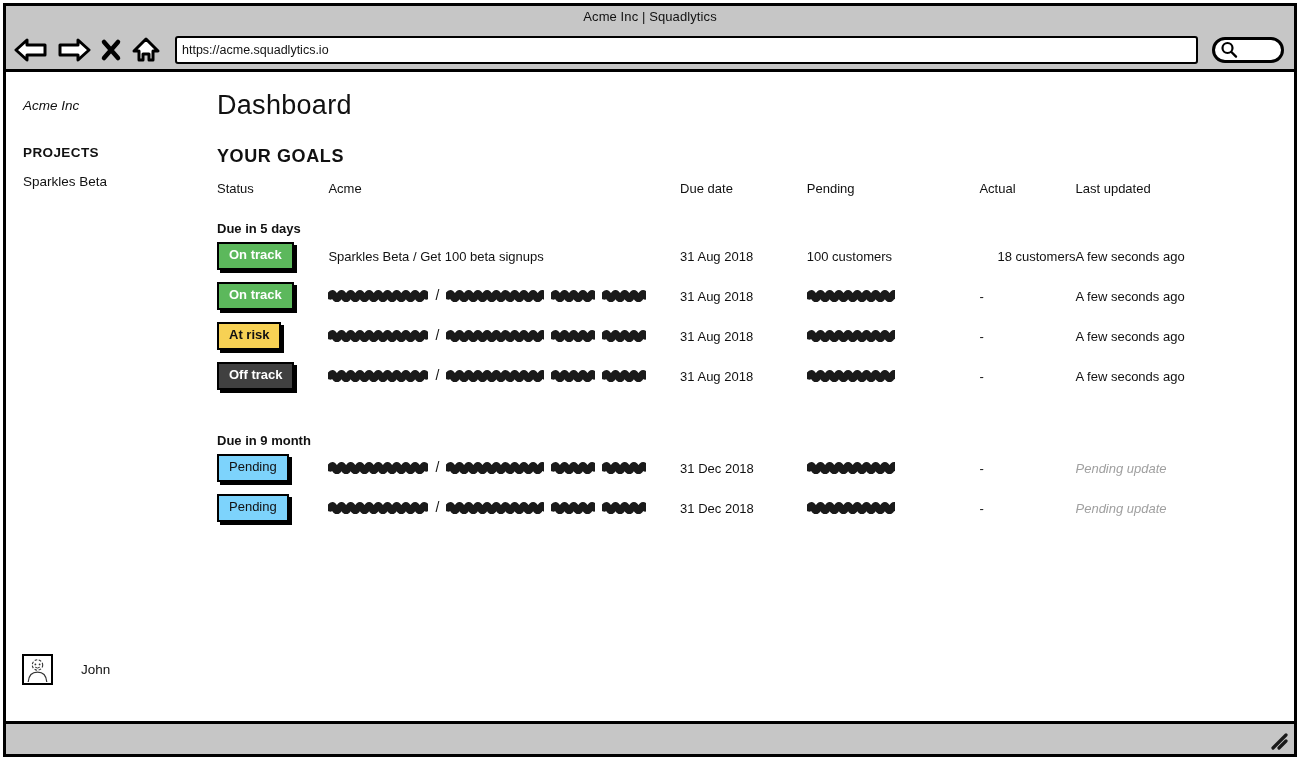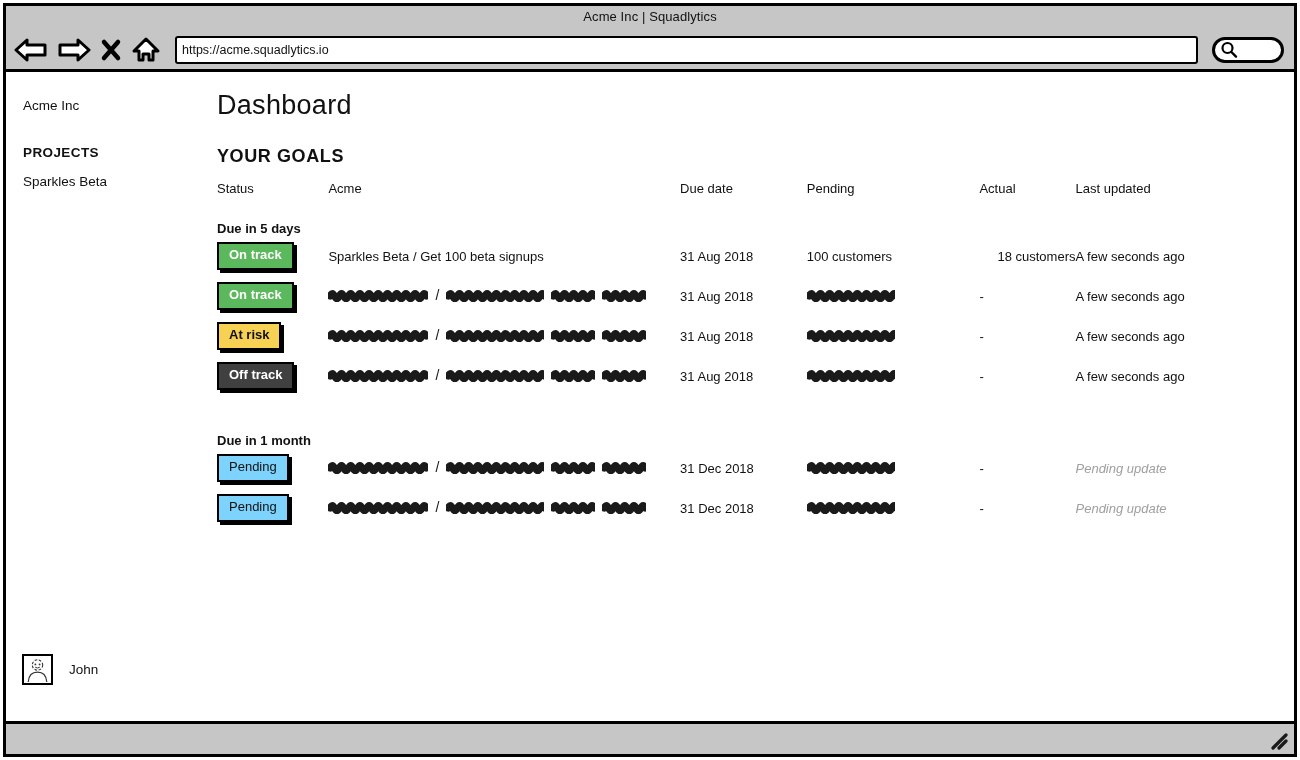--- a/index.html
+++ b/index.html
@@ -117,41 +117,42 @@
     width: 205px;
     flex: 0 0 auto;
     position: relative;
     padding-top: 26px;
     box-sizing: border-box;
   }
   .org-name {
     font-size: 13.5px;
     color: #111;
     margin: 0 0 0 17px;
+    font-style: italic;
   }
   .section-label {
     font-size: 13.5px;
     font-weight: bold;
     letter-spacing: 0.4px;
     color: #111;
     margin: 32px 0 0 17px;
   }
   .project-item {
     font-size: 13.5px;
     color: #111;
     margin: 14px 0 0 17px;
     cursor: pointer;
   }
   .user-chip {
     position: absolute;
     left: 16px;
     bottom: 36px;
     display: flex;
     align-items: center;
-    gap: 16px;
+    gap: 28px;
     cursor: pointer;
   }
   .avatar-box {
     width: 31px;
     height: 31px;
     border: 2px solid #000;
     background: #fff;
     box-sizing: border-box;
     line-height: 0;
   }
@@ -480,21 +481,21 @@
                   <span class="scribble"><svg width="88" height="16" viewBox="0 0 88 16">
                       <path d="M2,8 Q4.3,2.8 6.6,8.0 Q8.9,13.2 11.2,8.0 Q13.5,2.8 15.8,8.0 Q18.1,13.2 20.4,8.0 Q22.7,2.8 25.0,8.0 Q27.3,13.2 29.6,8.0 Q31.9,2.8 34.2,8.0 Q36.5,13.2 38.8,8.0 Q41.1,2.8 43.4,8.0 Q45.7,13.2 48.0,8.0 Q50.3,2.8 52.6,8.0 Q54.9,13.2 57.2,8.0 Q59.5,2.8 61.8,8.0 Q64.1,13.2 66.4,8.0 Q68.7,2.8 71.0,8.0 Q73.3,13.2 75.6,8.0 Q77.9,2.8 80.2,8.0 Q82.5,13.2 84.8,8.0 Q87.1,2.8 89.4,8.0" fill="none" stroke="#1a1a1a" stroke-width="7" stroke-linecap="round"></path>
                     </svg></span>
                 </div>
               </td>
               <td class="cell-actual">-</td>
               <td><span>A few seconds ago</span></td>
             </tr>
             <tr>
               <td colspan="6" style="height: 52px; vertical-align: bottom;">
-                <div class="group-label second" style="margin: 0px;">Due in 1 month</div>
+                <div class="group-label second" style="margin: 0px;">Due in 9 month</div>
               </td>
             </tr>
             <tr>
               <td><span class="badge pending">Pending</span></td>
               <td>
                 <div class="scribble-group">
                   <span class="scribble"><svg width="100" height="16" viewBox="0 0 100 16">
                       <path d="M2,8 Q4.3,2.8 6.6,8.0 Q8.9,13.2 11.2,8.0 Q13.5,2.8 15.8,8.0 Q18.1,13.2 20.4,8.0 Q22.7,2.8 25.0,8.0 Q27.3,13.2 29.6,8.0 Q31.9,2.8 34.2,8.0 Q36.5,13.2 38.8,8.0 Q41.1,2.8 43.4,8.0 Q45.7,13.2 48.0,8.0 Q50.3,2.8 52.6,8.0 Q54.9,13.2 57.2,8.0 Q59.5,2.8 61.8,8.0 Q64.1,13.2 66.4,8.0 Q68.7,2.8 71.0,8.0 Q73.3,13.2 75.6,8.0 Q77.9,2.8 80.2,8.0 Q82.5,13.2 84.8,8.0 Q87.1,2.8 89.4,8.0 Q91.7,13.2 94.0,8.0 Q96.3,2.8 98.6,8.0" fill="none" stroke="#1a1a1a" stroke-width="7" stroke-linecap="round"></path>
                     </svg></span>
                   <span class="slash">/</span>

